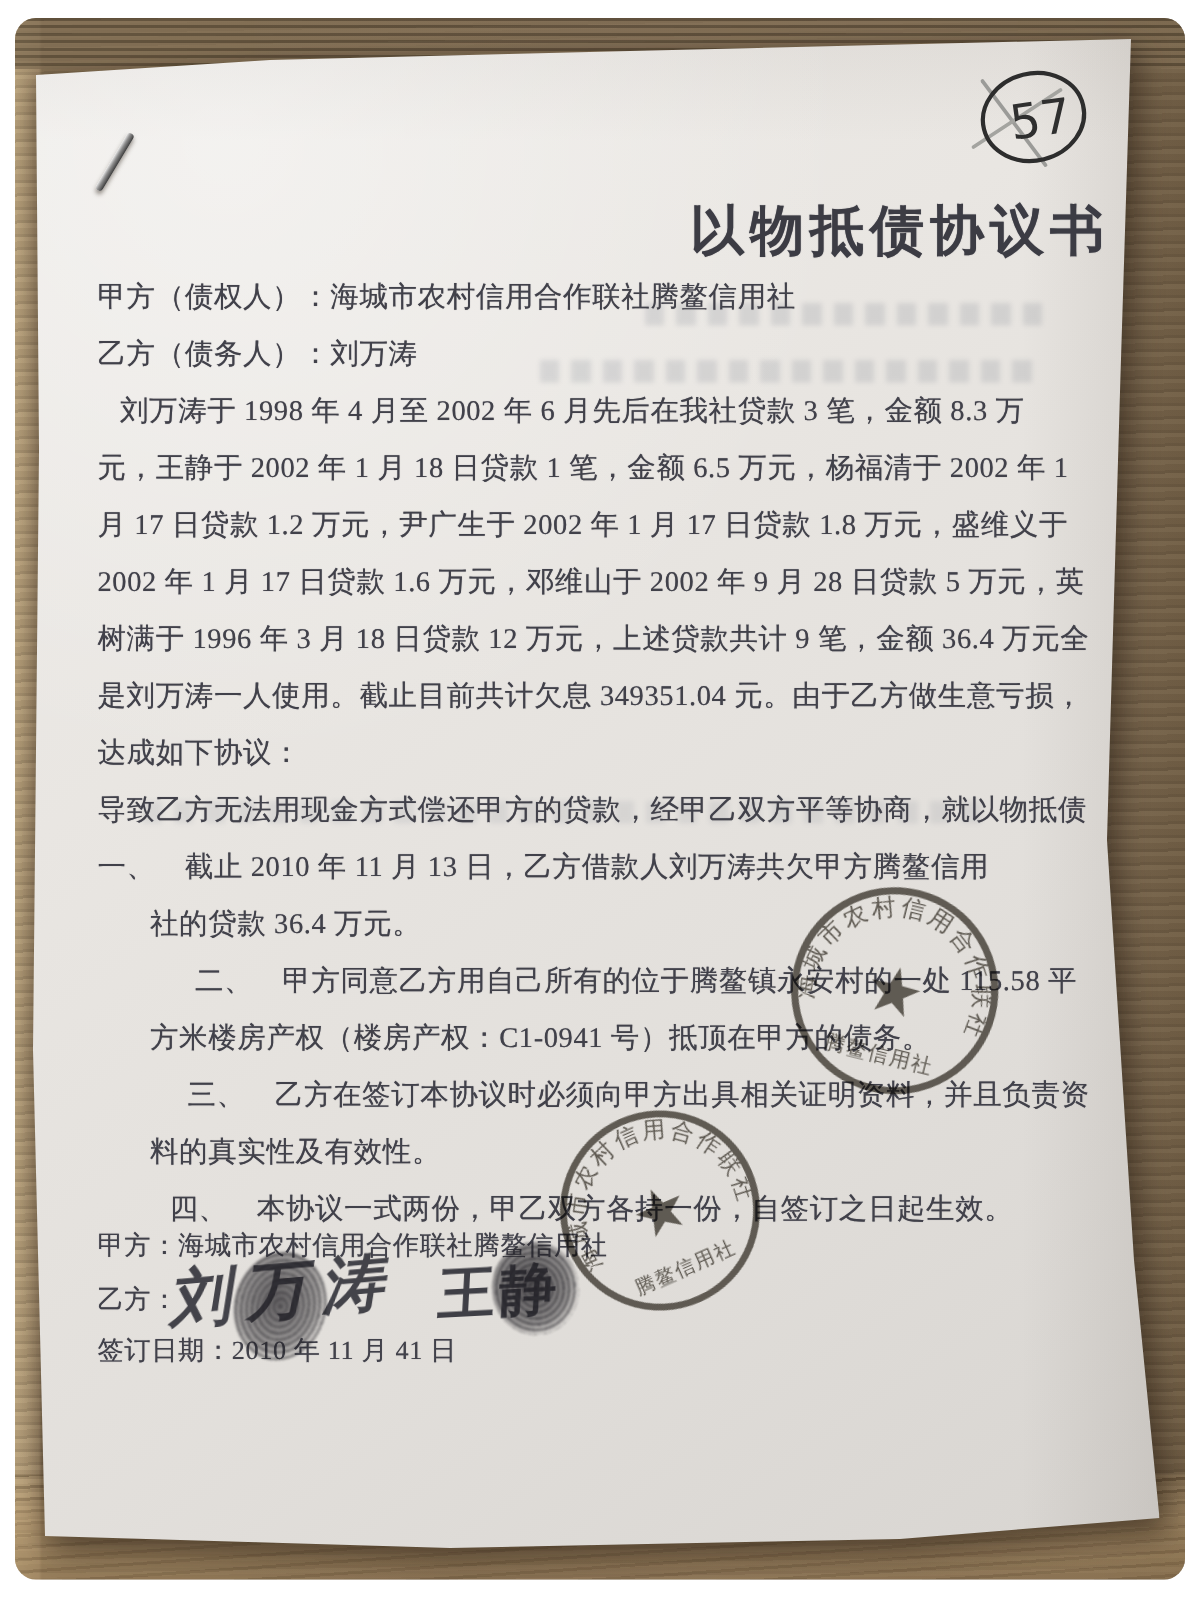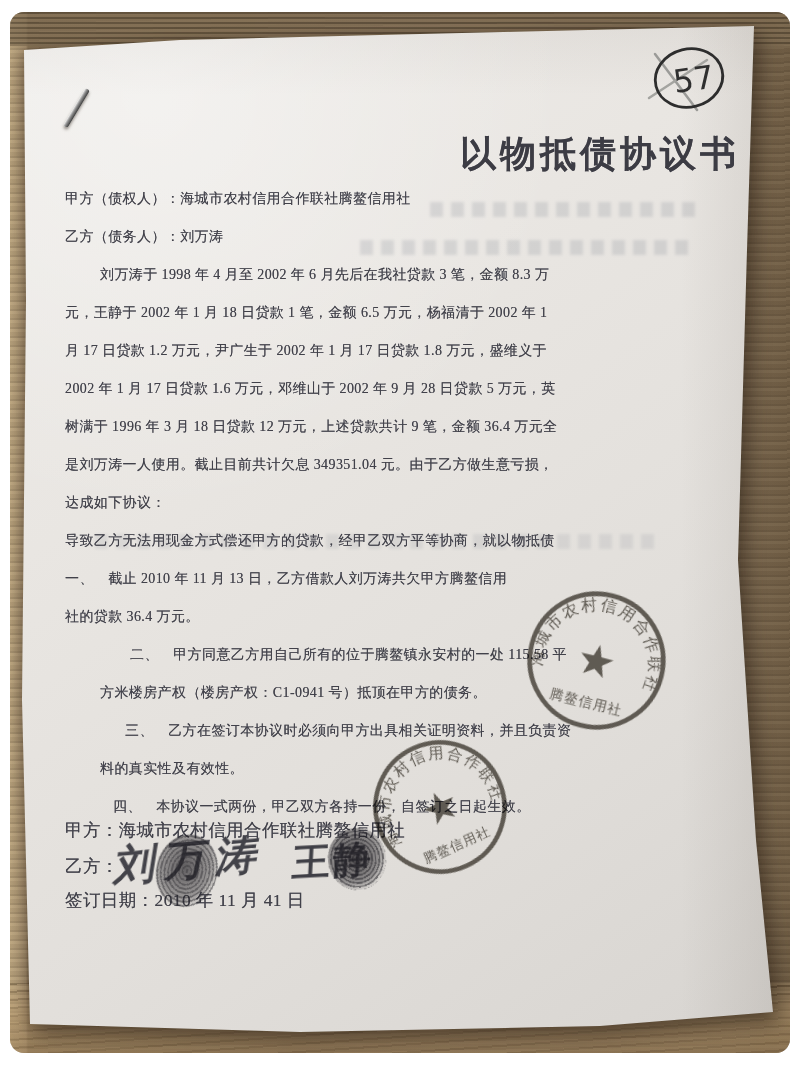--- a/index.html
+++ b/index.html
@@ -23,21 +23,21 @@
     background:linear-gradient(145deg,#efedea 0%,#e9e6e2 35%,#e2dfdb 65%,#d7d4d0 100%);
     clip-path:polygon(14px 38px,170px 28px,410px 22px,744px 14px,737px 238px,728px 548px,746px 828px,763px 1000px,590px 1014px,290px 1020px,20px 1012px,12px 688px,16px 288px);}
   .paper-shade{position:absolute;inset:0;pointer-events:none;
     background:radial-gradient(120% 90% at 18% 8%,rgba(255,255,255,.35) 0,rgba(255,255,255,0) 45%),
                linear-gradient(180deg,rgba(120,110,100,.10) 0,rgba(0,0,0,0) 8%),
                linear-gradient(90deg,rgba(0,0,0,0) 86%,rgba(90,80,70,.14) 100%);}
   
   .doc-title{position:absolute;left:55px;width:675px;top:118px;text-align:right;
     font-size:36px;font-weight:600;letter-spacing:4px;color:#3c3c44;text-shadow:0 0 .6px rgba(60,60,70,.7);}
   .textblock{position:absolute;left:55px;top:168px;width:678px;}
-  .line{height:38px;line-height:38px;font-size:14px;letter-spacing:.4px;color:#41414a;
+  .line{height:38px;line-height:38px;font-size:19px;letter-spacing:.4px;color:#41414a;
     white-space:nowrap;text-shadow:0 0 .5px rgba(60,60,70,.65);}
   .footer-line{position:absolute;left:55px;font-size:17.5px;letter-spacing:.4px;color:#41414a;
     white-space:nowrap;text-shadow:0 0 .5px rgba(60,60,70,.65);}
   
   .ghost{position:absolute;height:15px;opacity:.15;filter:blur(1.8px);
     background:repeating-linear-gradient(90deg,#5a6474 0 13px,rgba(0,0,0,0) 13px 21px);}
   
   .staple{position:absolute;left:64px;top:74px;width:5px;height:44px;border-radius:3px;
     transform:rotate(31deg);background:linear-gradient(90deg,#e8e8e8,#8f8f8f 40%,#3a3a3a);
     box-shadow:1px 2px 3px rgba(60,50,40,.5);}
@@ -80,30 +80,30 @@
           <line x1="14" y1="66" x2="72" y2="28" stroke="#a4a4a0" stroke-width="2.5" stroke-linecap="round"></line>
           <ellipse cx="54" cy="46" rx="34" ry="29" transform="rotate(-14 54 46)" fill="none" stroke="#2d2d2d" stroke-width="2.8"></ellipse>
           <text x="38" y="59" font-size="32" fill="#2f2f2f" transform="rotate(-8 54 46)" style="font-family:'DejaVu Sans',sans-serif;">57</text>
         </svg>
 
         <div class="doc-title">以物抵债协议书</div>
 
         <div class="textblock">
           <div class="line">甲方（债权人）：海城市农村信用合作联社腾鳌信用社</div>
           <div class="line">乙方（债务人）：刘万涛</div>
-          <div class="line" style="margin-left:35px">刘万涛于 1998 年 4 月至 2002 年 6 月先后在我社贷款 3 笔，金额 8.3 万</div>
+          <div class="line" style="margin-left:15px">刘万涛于 1998 年 4 月至 2002 年 6 月先后在我社贷款 3 笔，金额 8.3 万</div>
           <div class="line">元，王静于 2002 年 1 月 18 日贷款 1 笔，金额 6.5 万元，杨福清于 2002 年 1</div>
           <div class="line">月 17 日贷款 1.2 万元，尹广生于 2002 年 1 月 17 日贷款 1.8 万元，盛维义于</div>
           <div class="line">2002 年 1 月 17 日贷款 1.6 万元，邓维山于 2002 年 9 月 28 日贷款 5 万元，英</div>
           <div class="line">树满于 1996 年 3 月 18 日贷款 12 万元，上述贷款共计 9 笔，金额 36.4 万元全</div>
           <div class="line">是刘万涛一人使用。截止目前共计欠息 349351.04 元。由于乙方做生意亏损，</div>
           <div class="line">达成如下协议：</div>
           <div class="line">导致乙方无法用现金方式偿还甲方的贷款，经甲乙双方平等协商，就以物抵债</div>
           <div class="line" style="">一、　截止 2010 年 11 月 13 日，乙方借款人刘万涛共欠甲方腾鳌信用</div>
-          <div class="line" style="">社的贷款 36.4 万元。</div>
+          <div class="line" style="margin-left:35px">社的贷款 36.4 万元。</div>
           <div class="line" style="margin-left:65px">二、　甲方同意乙方用自己所有的位于腾鳌镇永安村的一处 115.58 平</div>
           <div class="line" style="margin-left:35px">方米楼房产权（楼房产权：C1-0941 号）抵顶在甲方的债务。</div>
           <div class="line" style="margin-left:60px">三、　乙方在签订本协议时必须向甲方出具相关证明资料，并且负责资</div>
           <div class="line" style="margin-left:35px">料的真实性及有效性。</div>
           <div class="line" style="margin-left:48px">四、　本协议一式两份，甲乙双方各持一份，自签订之日起生效。</div>
         </div>
 
         <div class="footer-line" style="top:806px">甲方：海城市农村信用合作联社腾鳌信用社</div>
         <div class="footer-line" style="top:842px">乙方：</div>
         <div class="footer-line" style="top:876px">签订日期：2010 年 11 月 41 日</div>

